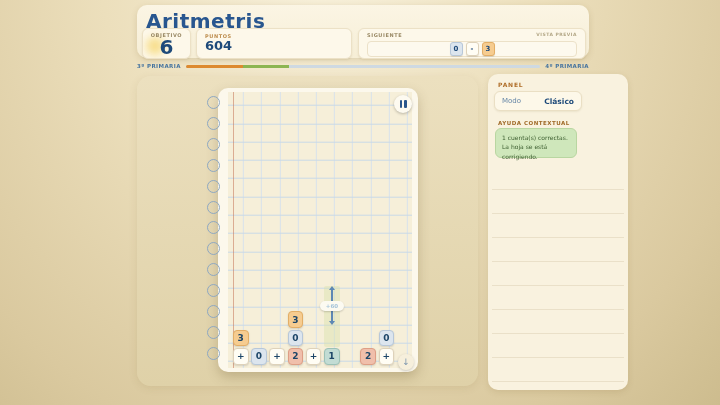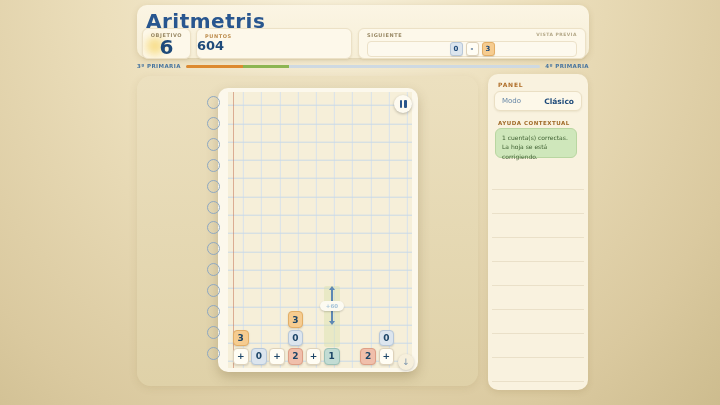--- a/index.html
+++ b/index.html
@@ -27,21 +27,21 @@
   }
   .objective-card{left:5px;top:23px;width:47px;height:29px;text-align:center;overflow:hidden;}
   .objective-card .glow{
     position:absolute;left:3px;top:8px;width:18px;height:18px;border-radius:50%;
     background:#f6da7c;filter:blur(4px);opacity:.85;
   }
   .mini-label{font-size:5px;letter-spacing:.6px;color:#9a8a66;font-weight:bold;display:block;margin-top:3px;position:relative;}
   .objective-value{font-size:20px;font-weight:bold;color:#1e4a7a;line-height:1;position:relative;margin-top:-1px;display:block;}
   .points-card{left:59px;top:23px;width:154px;height:29px;padding:0;}
   .points-card .mini-label{margin:4px 0 0 8px;text-align:left;color:#bd8d4e;}
-  .points-value{font-size:13px;font-weight:bold;color:#1e4a7a;margin-left:0;line-height:1.1;display:block;}
+  .points-value{font-size:13px;font-weight:bold;color:#1e4a7a;margin-left:8px;line-height:1.1;display:block;}
   .next-card{left:221px;top:23px;width:226px;height:29px;}
   .next-card .labels{display:flex;justify-content:space-between;padding:3px 8px 0 8px;}
   .next-label{font-size:5px;letter-spacing:.6px;color:#9a8a66;font-weight:bold;}
   .preview-label{font-size:4.5px;letter-spacing:.5px;color:#b3a786;font-weight:bold;}
   .next-box{
     position:absolute;left:8px;right:8px;top:12px;height:14px;
     background:#fdf9ee;border:1px solid #ece1c8;border-radius:4px;
     display:flex;align-items:center;justify-content:center;gap:3px;
   }
   .next-tile{
@@ -117,21 +117,21 @@
     position:absolute;left:92px;top:209px;width:24px;height:10px;border-radius:5px;
     background:#fcfaf1;box-shadow:0 1px 2px rgba(0,0,0,.18);
     font-size:5.5px;font-weight:bold;color:#a5c4da;
     display:flex;align-items:center;justify-content:center;
   }
   .mouse-cursor{position:absolute;left:363px;top:150px;width:12px;height:18px;}
 
   
   .side-panel{
     position:absolute;left:488px;top:74px;width:100px;height:316px;
-    background:#f9f2df;border-radius:10px;box-shadow:0 2px 6px rgba(120,95,40,.15);
+    background:#f9f2df;border-radius:10px;box-shadow:0 2px 6px rgba(120,95,40,.15);padding-left:40px;
   }
   .panel-lines{
     position:absolute;left:4px;right:4px;top:92px;bottom:6px;
     background:repeating-linear-gradient(to bottom, transparent 0, transparent 23px, rgba(180,160,120,.22) 23px, rgba(180,160,120,.22) 24px);
   }
   .panel-title{position:absolute;left:10px;top:7px;font-size:6px;font-weight:bold;letter-spacing:.8px;color:#b06f2a;}
   .mode-card{
     position:absolute;left:6px;top:17px;width:88px;height:20px;
     background:#fdf8e9;border:1px solid #eadfc4;border-radius:6px;
     box-shadow:0 1px 2px rgba(120,95,40,.1);

